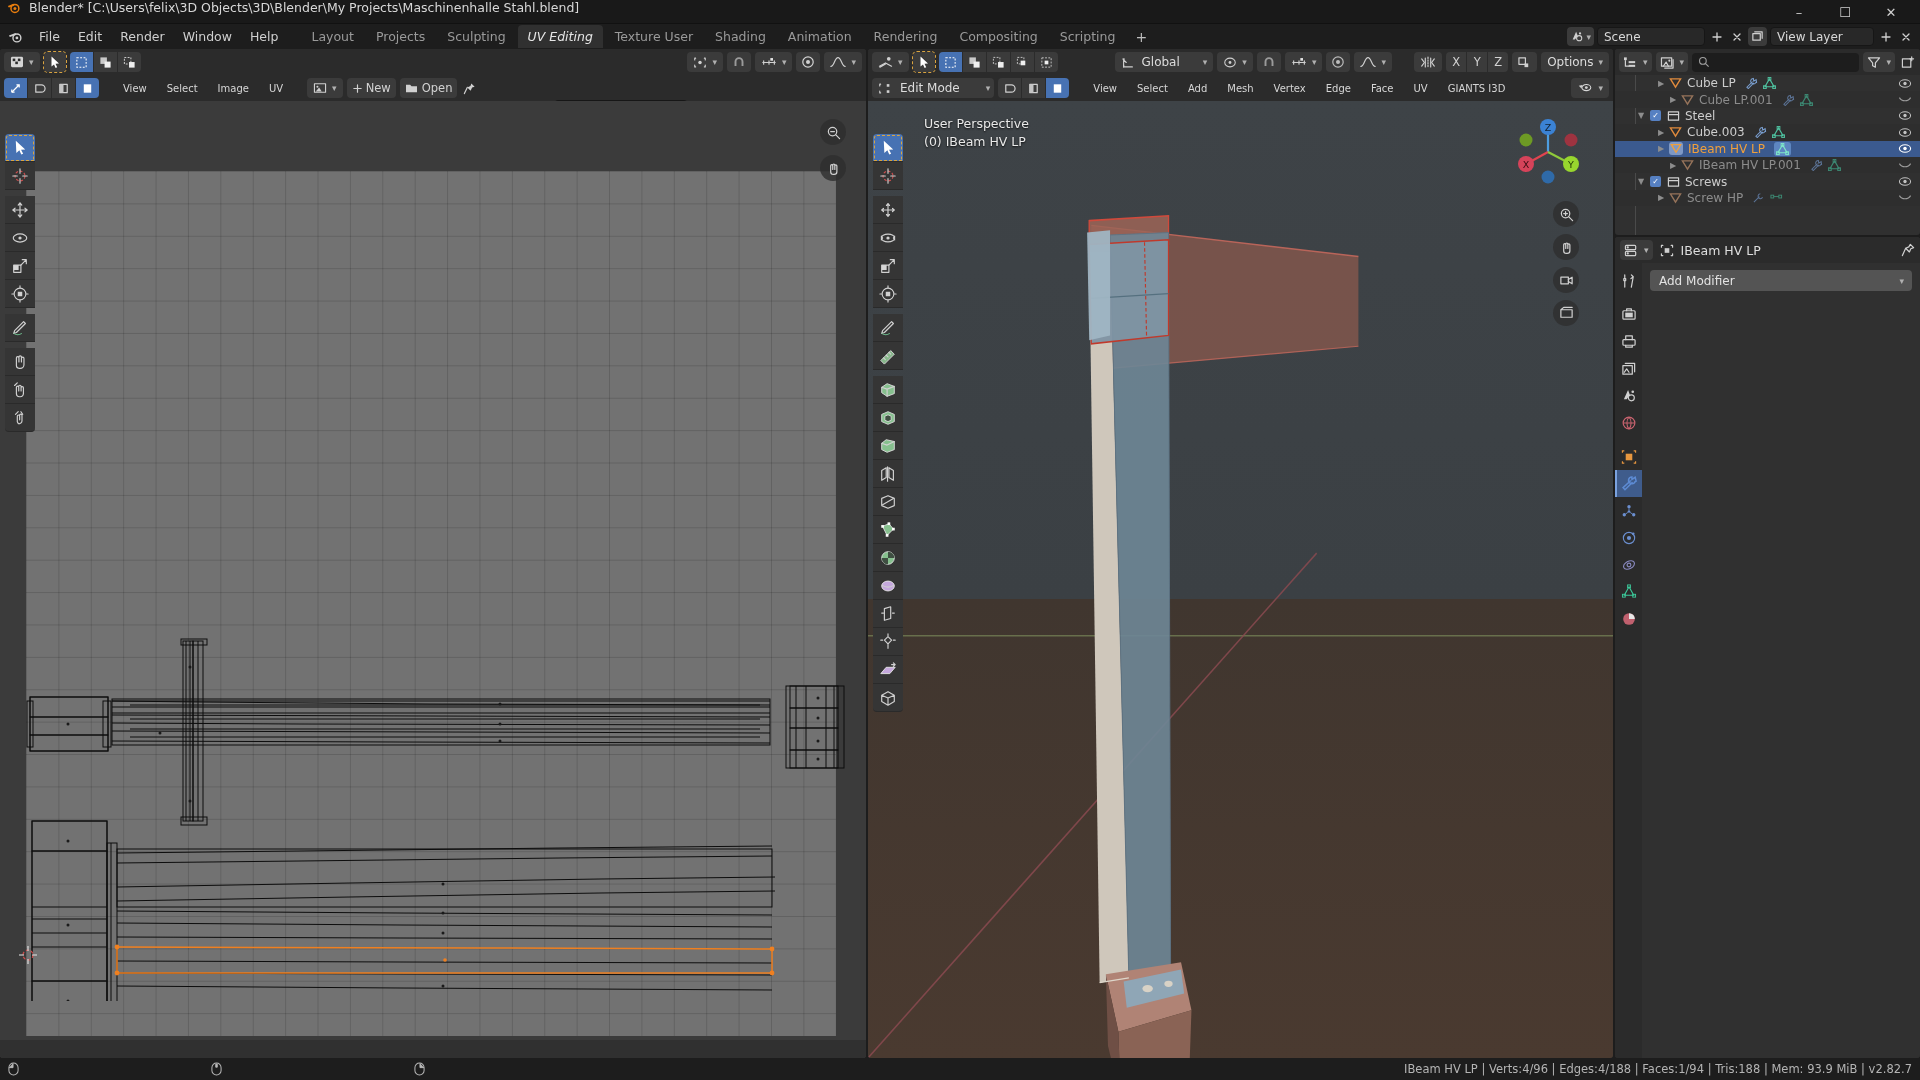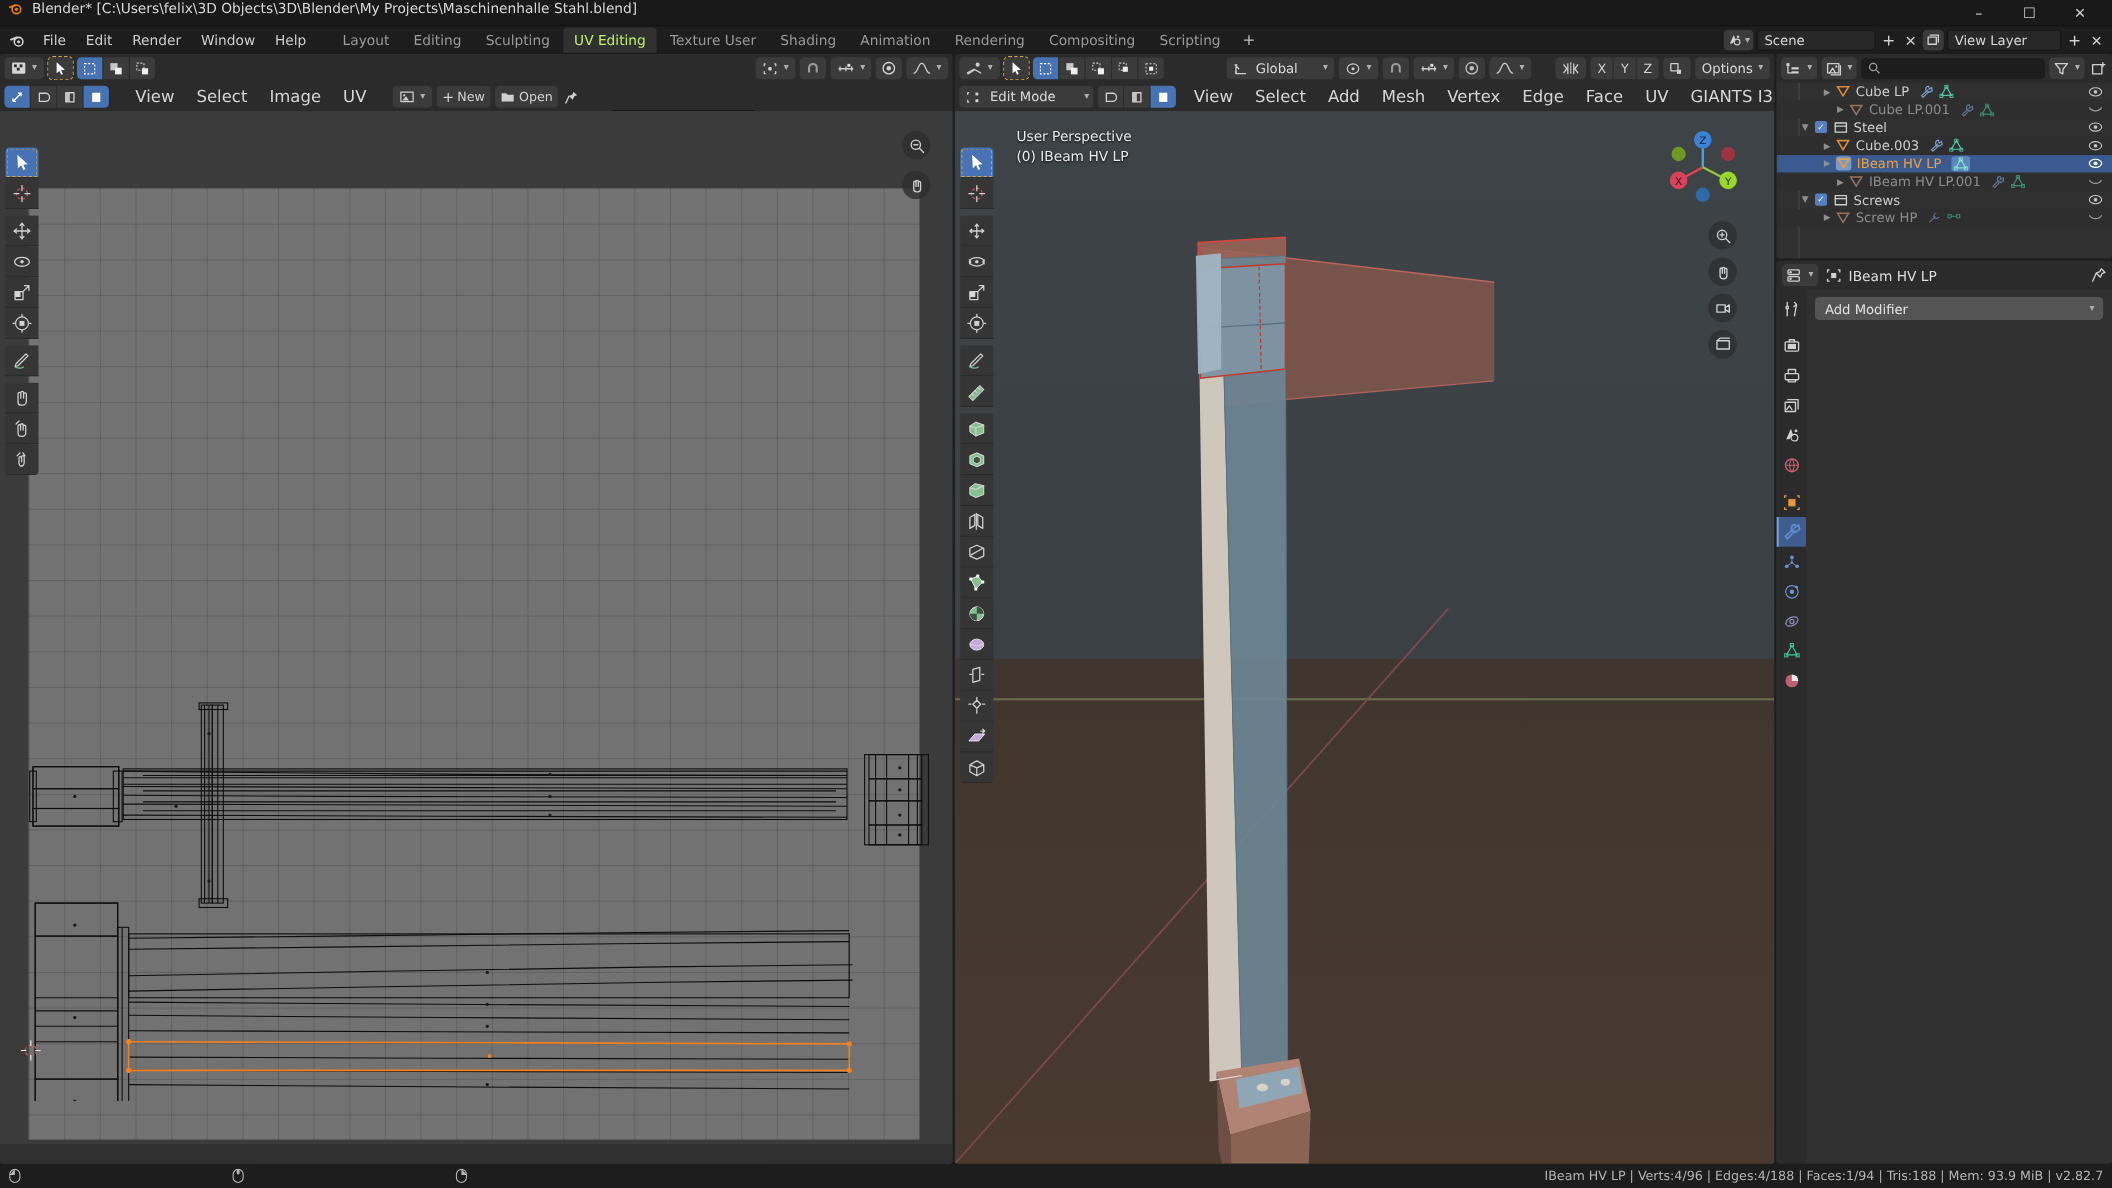--- a/index.html
+++ b/index.html
@@ -16,21 +16,21 @@
   .win-btn { width:46px; height:24px; display:flex; align-items:center; justify-content:center;
       color:#cfcfcf; font-size:13px; }
 
   
   .topbar { height:25px; background:#1d1d1d; display:flex; align-items:center; gap:0px;
       flex:0 0 25px; padding:0 4px; }
   .blender-logo { width:22px; height:18px; display:flex; align-items:center; justify-content:center; margin-right:4px;}
   .menu-item { padding:3px 9px; font-size:12.5px; color:#cfcfcf; border-radius:3px; white-space:nowrap;}
   .wstabs { display:flex; align-items:center; margin-left:14px; gap:2px; }
   .wstab { padding:4px 10px; font-size:12.5px; color:#9a9a9a; border-radius:4px 4px 0 0; white-space:nowrap;}
-  .wstab.active { background:#303030; color:#bef264; }
+  .wstab.active { background:#303030; color:#e5e5e5;font-style:italic; }
   .wstab.plus { color:#bdbdbd; font-size:14px; padding:2px 8px;}
   .topbar-right { margin-left:auto; display:flex; align-items:center; gap:3px; padding-right:2px;}
   .field { background:#282828; border:1px solid #161616; border-radius:4px; height:19px;
       display:flex; align-items:center; padding:0 6px; font-size:12px; color:#d8d8d8; }
   .field-icon { background:#3b3b3b; border-radius:4px; height:19px; display:flex; align-items:center;
       padding:0 3px; gap:2px; }
   .mini-btn { width:17px; height:19px; display:flex; align-items:center; justify-content:center;
       color:#c8c8c8; font-size:11px;}
   .chev { font-size:9px; color:#b0b0b0; }
 
@@ -43,21 +43,21 @@
       gap:4px; padding:0 4px; white-space:nowrap; overflow:hidden;}
   .ed-header2 { background:#2b2b2b; display:flex; align-items:center; height:26px; flex:0 0 26px;
       gap:4px; padding:0 4px; white-space:nowrap; overflow:hidden;}
   .hdr-btn { height:20px; min-width:20px; display:flex; align-items:center; justify-content:center;
       background:#3b3b3b; border-radius:4px; color:#d2d2d2; font-size:11.5px; padding:0 5px;}
   .hdr-btn.active { background:#4772b3; color:#fff; }
   .hdr-grp { display:flex; gap:1px; }
   .hdr-grp .hdr-btn { border-radius:0; }
   .hdr-grp .hdr-btn:first-child{ border-radius:4px 0 0 4px;}
   .hdr-grp .hdr-btn:last-child{ border-radius:0 4px 4px 0;}
-  .hdr-menu { padding:2px 8px; font-size:15px; color:#d6d6d6; border-radius:3px;}
+  .hdr-menu { padding:2px 8px; font-size:10px; color:#d6d6d6; border-radius:3px;}
   .hdr-sep { width:8px; }
   .dropdown { background:#3b3b3b; border-radius:4px; height:20px; display:flex; align-items:center;
       gap:5px; padding:0 6px; font-size:12px; color:#dcdcdc;}
   .tool-sel { background:#3b3b3b; border-radius:4px; height:20px; display:flex; align-items:center;
       gap:4px; padding:0 4px; outline:1px dashed #d9a441; }
 
   
   .toolcol { position:absolute; left:5px; top:33px; width:30px; display:flex; flex-direction:column;
       gap:0px; z-index:5; }
   .toolcol .tbtn { width:30px; height:28px; background:#353535; display:flex; align-items:center;
@@ -165,21 +165,21 @@
       </svg>
     </span>
     <span class="menu-item">File</span>
     <span class="menu-item">Edit</span>
     <span class="menu-item">Render</span>
     <span class="menu-item">Window</span>
     <span class="menu-item">Help</span>
 
     <span class="wstabs">
       <span class="wstab">Layout</span>
-      <span class="wstab">Editing</span>
+      <span class="wstab">Projects</span>
       <span class="wstab">Sculpting</span>
       <span class="wstab active">UV Editing</span>
       <span class="wstab">Texture User</span>
       <span class="wstab">Shading</span>
       <span class="wstab">Animation</span>
       <span class="wstab">Rendering</span>
       <span class="wstab">Compositing</span>
       <span class="wstab">Scripting</span>
       <span class="wstab plus">+</span>
     </span>

